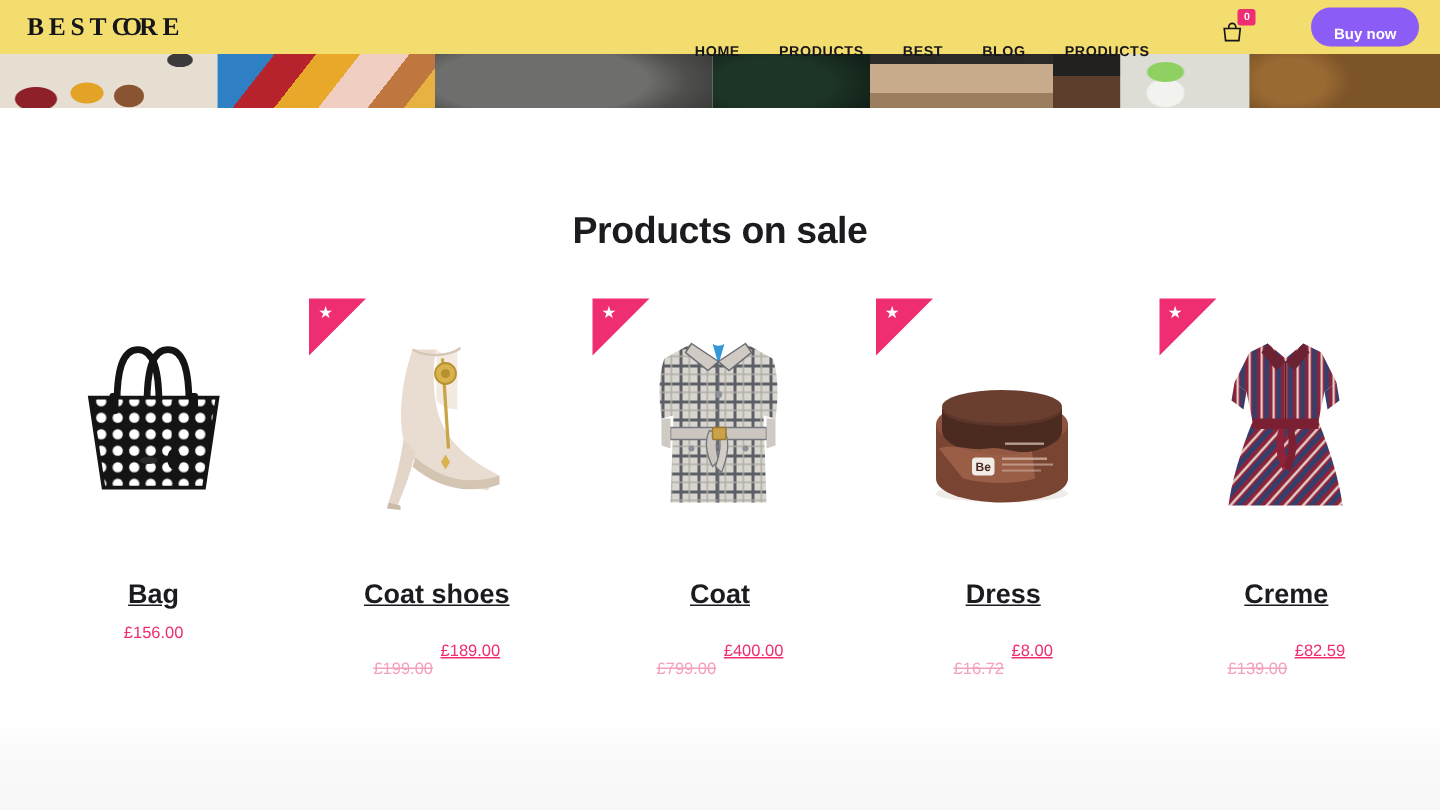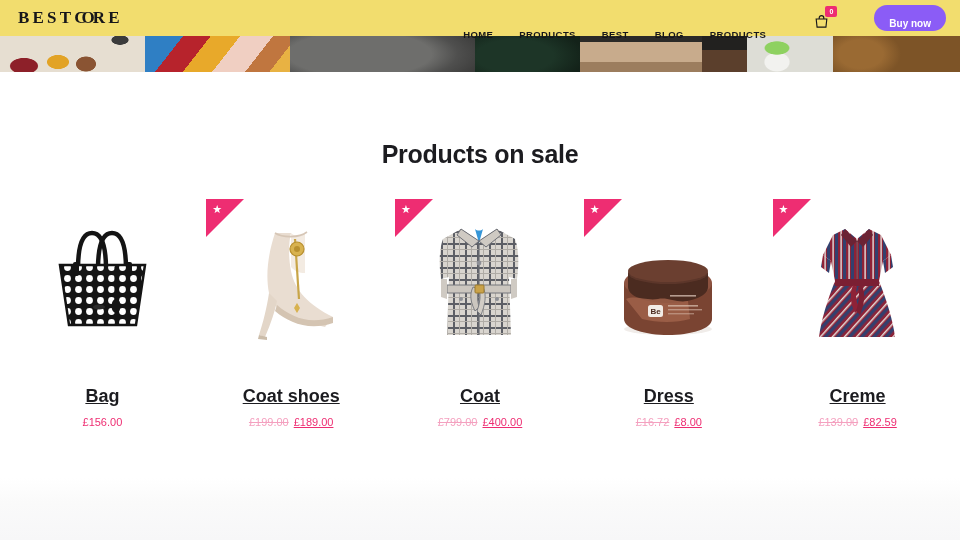--- a/index.html
+++ b/index.html
@@ -185,20 +185,21 @@
     text-decoration: underline;
   }
   .p-prices {
     margin-top: 9px;
     display: flex; align-items: center; gap: 5px;
     font-size: 11px;
   }
   .price-old {
     color: #f4a0bf;
     text-decoration: line-through;
+    margin-top: 24px;
   }
   .price-new {
     color: #ee2d72;
     font-weight: 400;
     text-decoration: underline;
   }
   .price-single { color: #ee2d72; }
 
   .footer-band {
     position: absolute;

